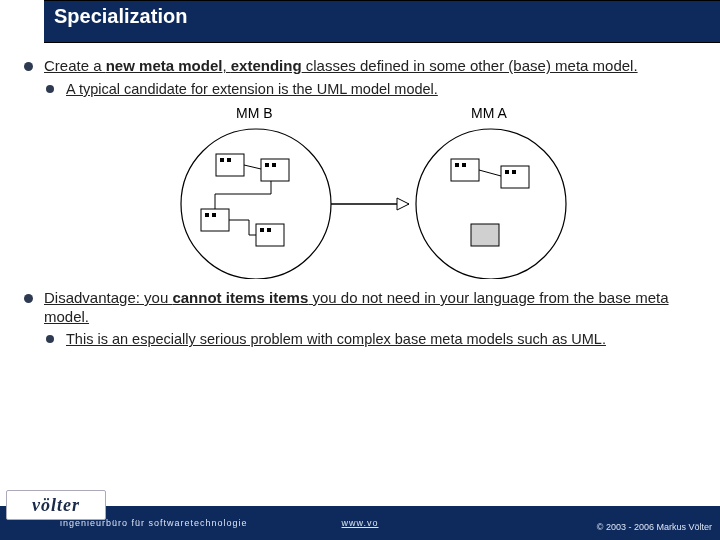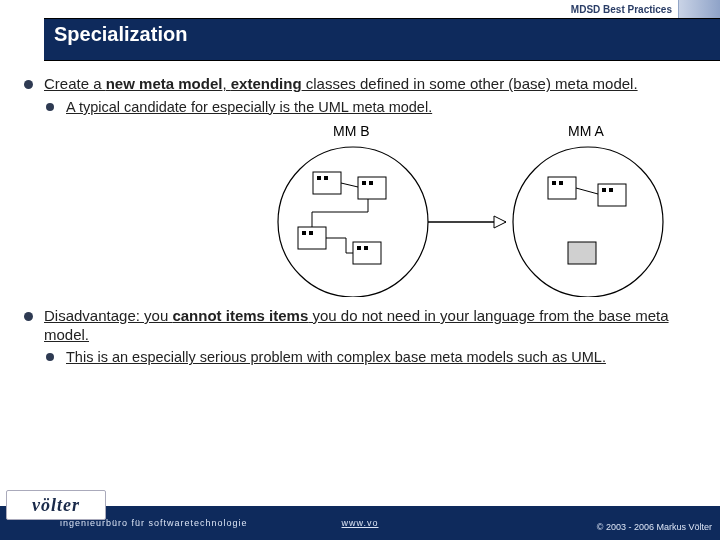--- a/index.html
+++ b/index.html
@@ -9,50 +9,46 @@
   .topbar-deco { position: absolute; right: 0; top: 0; width: 42px; height: 18px; background: linear-gradient(90deg,#c9d3e6,#8fa3c8); border-left:1px solid #93a6c7; }
   .titlebar { background: #0e2a5c; color: #fff; font-size: 20px; font-weight: bold; padding: 4px 10px 14px; border-top: 1px solid #000; border-bottom: 1px solid #000; margin-left: 44px; }
   .content { flex: 1; padding: 14px 22px 8px 22px; font-size: 15px; color: #222; line-height: 1.25; }
   ul.top { list-style: none; }
   ul.top > li { position: relative; padding-left: 22px; margin-bottom: 10px; text-decoration: underline; }
   ul.top > li::before { content: ""; position: absolute; left: 2px; top: 5px; width: 9px; height: 9px; background: #2e3a52; border-radius: 50%; }
   ul.sub { list-style: none; margin-top: 4px; }
   ul.sub > li { position: relative; padding-left: 22px; margin-bottom: 4px; font-size: 14.5px; }
   ul.sub > li::before { content: ""; position: absolute; left: 2px; top: 5px; width: 8px; height: 8px; background: #2e3a52; border-radius: 50%; }
   b { font-weight: bold; }
-  .diagram-wrap { display: flex; justify-content: flex-end; margin: 6px 0 10px; }
+  .diagram-wrap { display: flex; justify-content: center; margin: 6px 0 10px; }
   .footer { height: 34px; background: #0e2a5c; color: #fff; display: flex; align-items: center; font-size: 9px; letter-spacing: 1px; position: relative; }
   .logo { position: absolute; left: 6px; bottom: 20px; width: 100px; height: 30px; background: #fff; border: 1px solid #aab; border-radius: 2px; display:flex; align-items:center; justify-content:center; font-style: italic; font-weight: bold; color:#1a2a4a; font-size:18px; font-family: Georgia, serif; }
   .tagline { margin-left: 60px; color: #dbe4f5; }
   .website { position: absolute; left: 50%; transform: translateX(-50%); color:#dbe4f5;text-decoration:underline; }
   .copyright { margin-left: auto; margin-right: 8px; color:#dbe4f5; letter-spacing: 0; font-size: 9px; margin-top: 8px; }
   
   svg.diagram { width: 460px; height: 175px; }
 </style>
 </head>
 <body>
 
 <div class="slide">
 
-  <div class="topbar">
-    <span>MDSD Best Practices</span>
-    <div class="topbar-deco"></div>
-  </div>
 
   <div class="titlebar">
     <span>Specialization</span>
   </div>
 
   <div class="content">
     <ul class="top">
       <li>
         <span>Create a </span><b>new meta model</b><span>, </span><b>extending</b><span> classes defined in some other (base) meta model.</span>
         <ul class="sub">
           <li>
-            <span>A typical candidate for especially is the UML meta model.</span>
+            <span>A typical candidate for extension is the UML model model.</span>
           </li>
         </ul>
 
         <div class="diagram-wrap">
           <svg class="diagram" viewBox="0 0 460 175">
 
             <text x="95" y="14" font-family="Arial" font-size="14" fill="#000">MM B</text>
             <circle cx="115" cy="100" r="75" fill="none" stroke="#000" stroke-width="1.2"></circle>
 
             <g>

